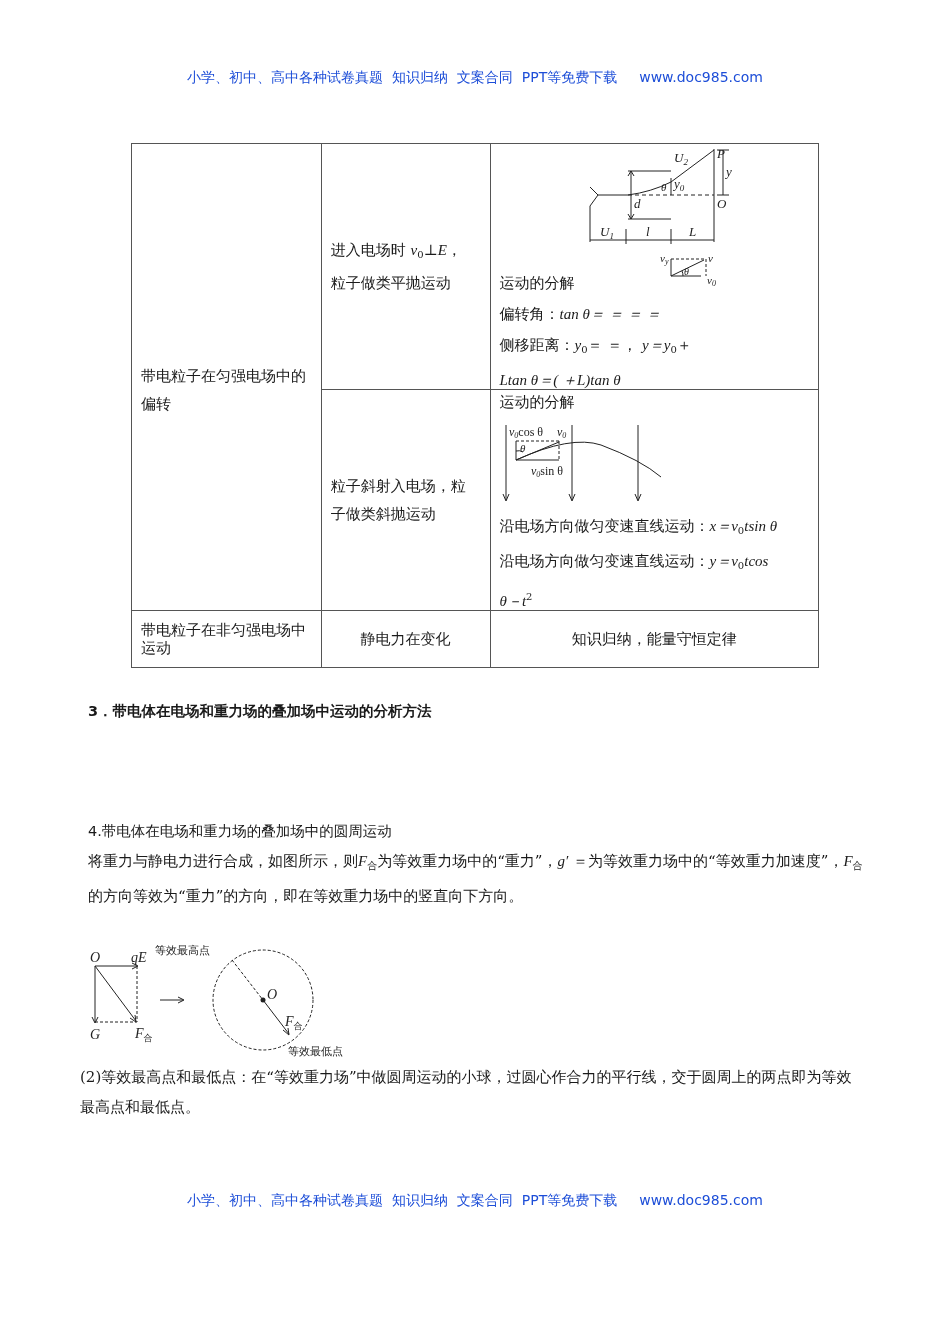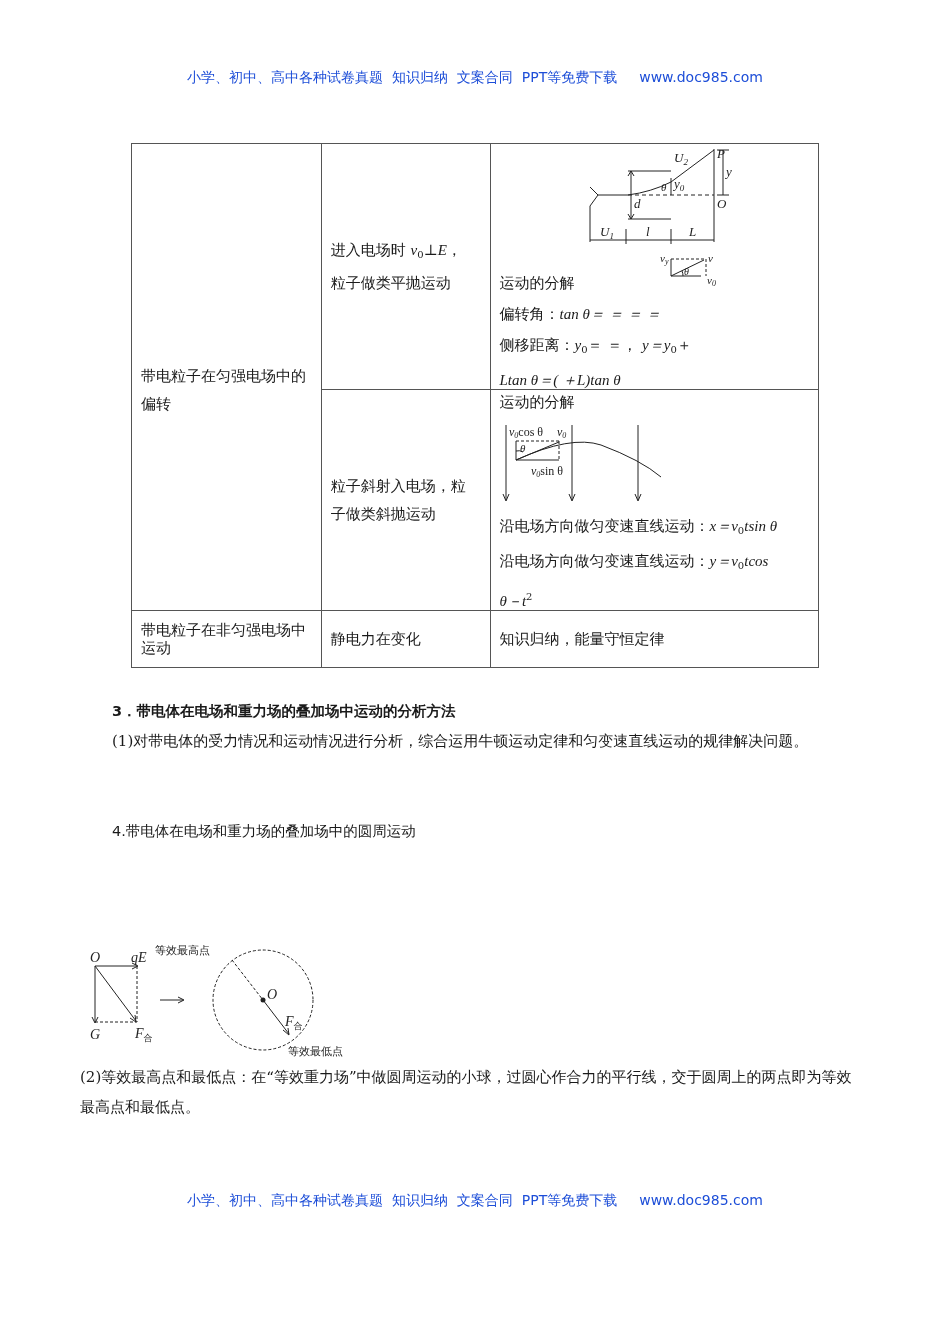--- a/index.html
+++ b/index.html
@@ -8,27 +8,27 @@
   .header, .footer { position: absolute; left: 0; width: 950px; text-align: center; font-family: "DejaVu Sans", sans-serif; font-size: 14px; color: #1d4ed8; white-space: pre; }
   .header { top: 69px; }
   .footer { top: 1192px; }
   .hf-url { margin-left: 22px; }
 
   table.main { position: absolute; left: 131px; top: 143px; width: 688px; border-collapse: collapse; font-size: 15px; }
   table.main td { border: 1.3px solid #555; vertical-align: middle; padding: 4px 9px; line-height: 28px; }
   .c1 { width: 190px; }
   .c2 { width: 169px; }
   .c3 { width: 329px; }
-  .center { text-align: left; }
+  .center { text-align: center; }
   .cell3 { position: relative; padding: 0 !important; vertical-align: top !important; }
   .it { font-style: italic; font-family: "Liberation Serif", serif; }
   sub.s { font-size: 10px; vertical-align: -3px; }
   sup.s { font-size: 10px; }
 
-  .body-text { position: absolute; left: 88px; width: 780px; font-size: 15px; line-height: 30px; margin-left: 24px; }
+  .body-text { position: absolute; left: 88px; width: 780px; font-size: 15px; line-height: 30px; }
   .sec3 { top: 696px; }
   .sec4 { top: 816px; }
   .bold { font-weight: bold; font-family: "DejaVu Sans", sans-serif; font-size: 14.5px; }
   .diag-bottom { position: absolute; left: 85px; top: 942px; }
   .sec4b { position: absolute; left: 80px; top: 1062px; width: 780px; font-size: 15px; line-height: 30px; }
   .svg-text { font-family: "Liberation Serif", serif; }
 </style>
 </head>
 <body>
 
@@ -147,25 +147,25 @@
     </td>
     <td class="c3 center">
       <span>知识归纳，能量守恒定律</span>
     </td>
   </tr>
 </tbody>
   </table>
 
 <div class="body-text sec3">
   <div class="bold">3．带电体在电场和重力场的叠加场中运动的分析方法</div>
-  <div>(1)对带电体的受力情况和运动情况进行分析，综合运用牛顿运动定律和匀变速直线运动的规律解决问题。</div>
 </div>
 
 <div class="body-text sec4">
   <div class="bold" style="font-weight:normal">4.带电体在电场和重力场的叠加场中的圆周运动</div>
+  <div><span>将重力与静电力进行合成，如图所示，则</span><span class="it">F</span><sub class="s">合</sub><span>为等效重力场中的“重力”，</span><span class="it">g′</span><span> ＝为等效重力场中的“等效重力加速度”，</span><span class="it">F</span><sub class="s">合</sub><span>的方向等效为“重力”的方向，即在等效重力场中的竖直向下方向。</span></div>
 </div>
 
 <svg class="diag-bottom" width="290" height="120" viewBox="0 0 290 120">
   <g stroke="#222" stroke-width="1" fill="none">
     <line x1="10" y1="24" x2="52" y2="24"></line>
     <path d="M47,21 L53,24 L47,27"></path>
     <line x1="10" y1="24" x2="10" y2="80"></line>
     <path d="M7,75 L10,81 L13,75"></path>
     <line x1="52" y1="24" x2="52" y2="80" stroke-dasharray="3,2"></line>
     <line x1="10" y1="80" x2="52" y2="80" stroke-dasharray="3,2"></line>

